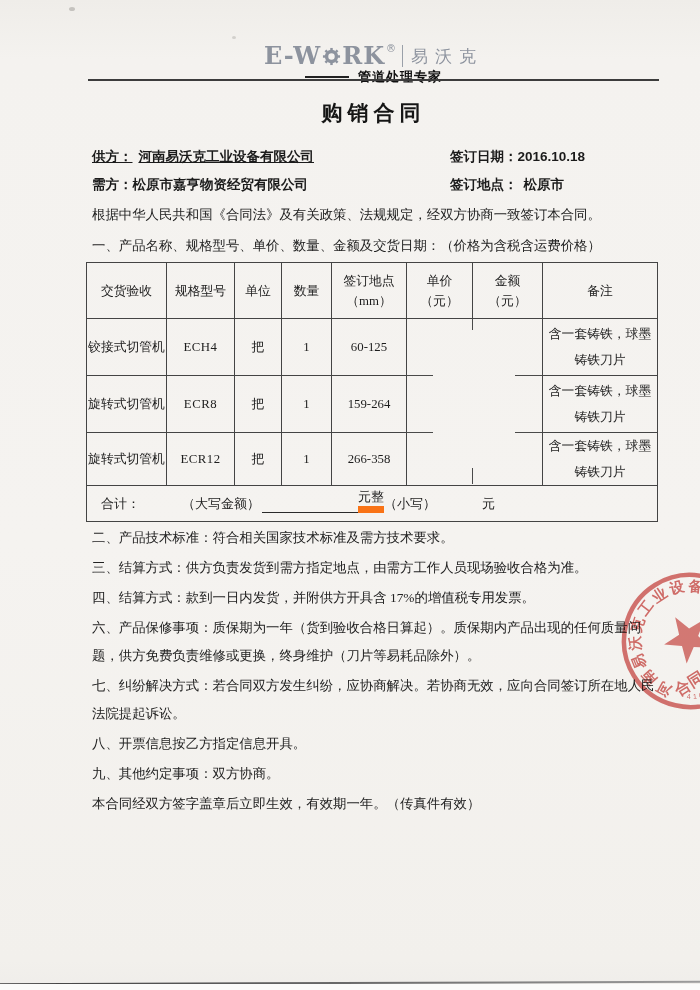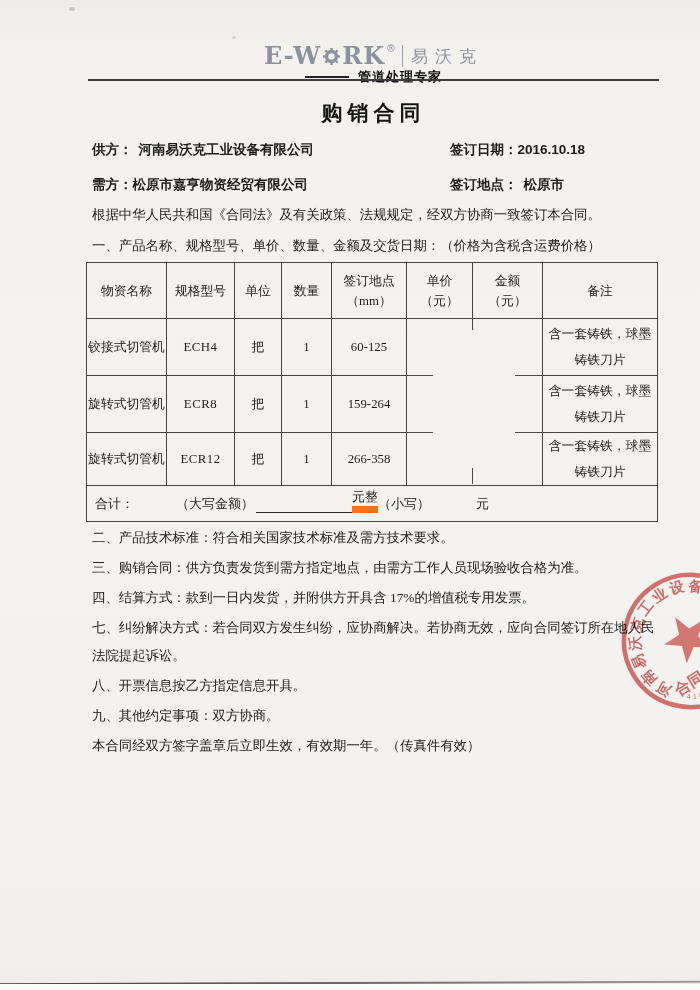--- a/index.html
+++ b/index.html
@@ -21,40 +21,40 @@
   .tagline{display:flex;align-items:center;margin-bottom:-2px;}
   .tagline-dash{width:44px;height:2px;background:#222;margin-right:9px;}
   .tagline-text{font-family:"Liberation Sans","DejaVu Sans",sans-serif;font-weight:bold;font-size:13px;letter-spacing:1px;color:#111;text-align:right;}
   .head-rule{left:88px;top:79px;width:571px;height:2px;background:#3c3c3c;}
   
   .doc-title{left:88px;top:99px;width:571px;text-align:center;font-size:21px;font-weight:bold;letter-spacing:5px;color:#151515;}
   
   .parties{left:92px;top:139px;width:570px;height:64px;
     font-family:"Liberation Sans","DejaVu Sans",sans-serif;font-weight:bold;font-size:13.5px;color:#1b1b1b;}
   .party-row{position:absolute;left:0;width:100%;}
-  .party-row.r1{top:2px;} .party-row.r2{top:37px;}
+  .party-row.r1{top:9px;text-decoration:underline;} .party-row.r2{top:37px;}
   .party-right{position:absolute;left:358px;top:0;}
   .v-gap{margin-left:6px;}
   
   .intro{left:92px;top:206px;width:575px;font-size:13.4px;color:#222;}
   .intro p{margin:0 0 13px 0;line-height:18px;}
   
   .table-wrap{left:86px;top:262px;width:571px;height:258px;}
   table.products{border-collapse:collapse;table-layout:fixed;width:571px;border:1.5px solid #333;}
   table.products td,table.products th{border:1px solid #444;padding:0;font-weight:normal;
     text-align:center;vertical-align:middle;font-size:12.8px;color:#1d1d1d;}
   .c1{width:80px;}.c2{width:68px;}.c3{width:47px;}.c4{width:50px;}
   .c5{width:75px;}.c6{width:66px;}.c7{width:70px;}.c8{width:115px;}
   tr.hd{height:56px;} tr.r1{height:57px;} tr.r2{height:57px;} tr.r3{height:52px;} tr.tot{height:36px;}
   th .h2{line-height:20px;} th .h1{line-height:20px;}
   td.name{line-height:26px;padding:0 3px;}
   td.remark{font-size:11.8px;line-height:26px;padding:0 4px;}
   td.model{font-size:12.5px;letter-spacing:.5px;}
   td.merged{border-top:1px solid #444;}
-  tr.tot td{border:1px solid #444;text-align:left;font-size:13px;}
+  tr.tot td{border:1px solid #444;text-align:left;font-size:13px;padding-left:6px;}
   .tot-line{display:flex;align-items:flex-end;padding:0 0 7px 8px;}
   .blank-ul{display:inline-block;width:96px;border-bottom:1px solid #2a2a2a;height:14px;margin-left:2px;}
   .yuanzh{border-bottom:7px solid #f97316;}
   .tick{position:absolute;background:#4a4a4a;}
   
   .clauses{left:92px;top:524px;width:572px;font-size:13.4px;color:#222;}
   .clauses p{margin:0 0 2px 0;line-height:28px;text-align:left;}
   
   .stamp{left:605px;top:556px;width:170px;height:170px;mix-blend-mode:multiply;opacity:.9;}
   .stamp text{font-family:"Liberation Sans","DejaVu Sans",sans-serif;}
@@ -126,21 +126,21 @@
         <col class="c3">
         <col class="c4">
       <col class="c5">
         <col class="c6">
         <col class="c7">
         <col class="c8">
     </colgroup>
     <tbody>
         <tr class="hd">
       <th>
-            <div class="h1">物资名称</div>
+            <div class="h1">交货验收</div>
           </th>
       <th>
             <div class="h1">规格型号</div>
           </th>
       <th>
             <div class="h1">单位</div>
           </th>
       <th>
             <div class="h1">数量</div>
           </th>
@@ -203,22 +203,23 @@
   <div class="tick" style="left:386px;top:57px;width:1px;height:11px;"></div>
   <div class="tick" style="left:386px;top:206px;width:1px;height:16px;"></div>
   <div class="tick" style="left:320px;top:113px;width:27px;height:1px;"></div>
   <div class="tick" style="left:429px;top:113px;width:27px;height:1px;"></div>
   <div class="tick" style="left:320px;top:170px;width:27px;height:1px;"></div>
   <div class="tick" style="left:429px;top:170px;width:27px;height:1px;"></div>
 </div>
 
 <div class="abs clauses">
   <p>二、产品技术标准：符合相关国家技术标准及需方技术要求。</p>
-  <p>三、购销合同：供方负责发货到需方指定地点，由需方工作人员现场验收合格为准。</p>
+  <p>三、结算方式：供方负责发货到需方指定地点，由需方工作人员现场验收合格为准。</p>
   <p>四、结算方式：款到一日内发货，并附供方开具含 17%的增值税专用发票。</p>
+  <p>六、产品保修事项：质保期为一年（货到验收合格日算起）。质保期内产品出现的任何质量问题，供方免费负责维修或更换，终身维护（刀片等易耗品除外）。</p>
   <p>七、纠纷解决方式：若合同双方发生纠纷，应协商解决。若协商无效，应向合同签订所在地人民法院提起诉讼。</p>
   <p>八、开票信息按乙方指定信息开具。</p>
   <p>九、其他约定事项：双方协商。</p>
   <p>本合同经双方签字盖章后立即生效，有效期一年。（传真件有效）</p>
 </div>
 
 <svg class="abs stamp" viewBox="0 0 170 170">
   <g transform="rotate(-32 85 85)" fill="none">
     <circle cx="85" cy="85" r="66" stroke="#d45f5c" stroke-width="4.5" opacity=".95"></circle>
     <path id="arcTop" d="M 46.7 117.1 A 50 50 0 1 1 123.3 117.1" fill="none"></path>

